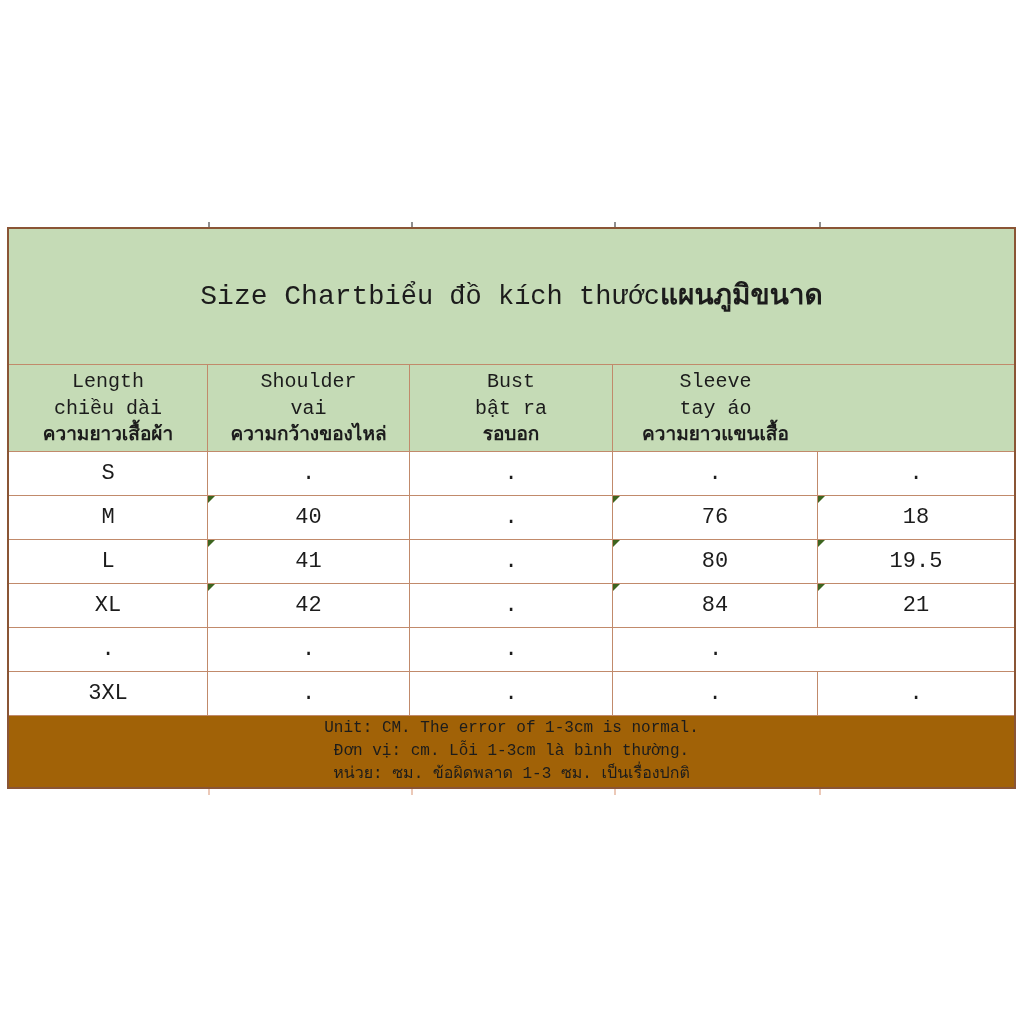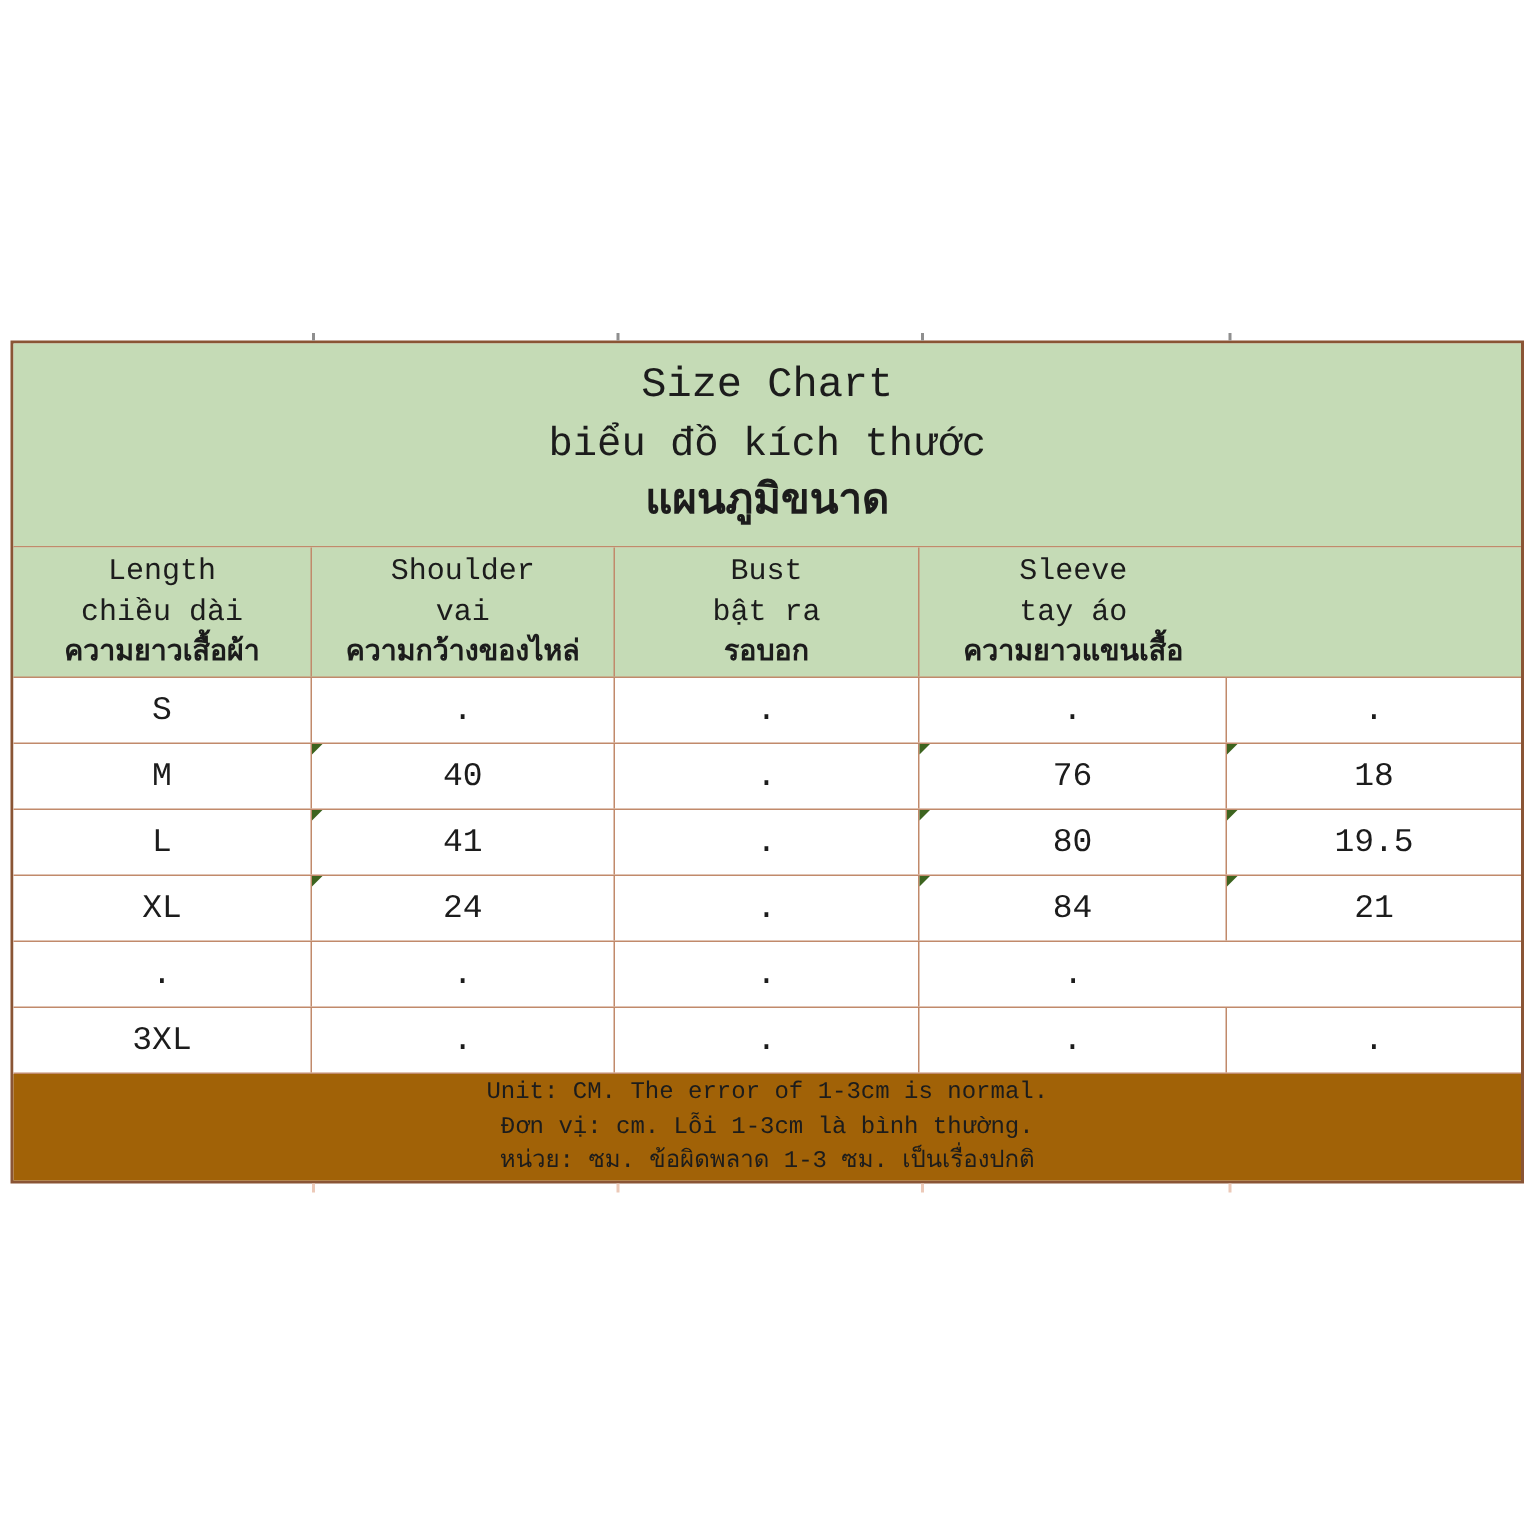--- a/index.html
+++ b/index.html
@@ -20,21 +20,21 @@
   }
 
   
   .tick{position:absolute;width:2px;height:5px;background:#8f8f8f;top:-7px;}
   .tick.b{top:auto;bottom:-8px;height:6px;background:#ecc9b8;}
   .tick.t1{left:199px;} .tick.t2{left:402px;} .tick.t3{left:605px;} .tick.t4{left:810px;}
 
   .title-block{
     height:136px;background:var(--green);
     border-bottom:1px solid var(--inner);
-    display:flex;flex-direction:column;align-items:center;justify-content:center;
+    display:flex;align-items:center;justify-content:center;
     text-align:center;
   }
   .title-en{font-size:28px;line-height:40px;}
   .title-vi{font-size:27px;line-height:38px;}
   .title-th{font-size:28px;line-height:40px;font-weight:bold;text-align:right;}
 
   .grid-row{display:grid;grid-template-columns:199px 202px 203px 205px 196px;}
 
   .header-row{
     height:87px;background:var(--green);
@@ -154,21 +154,21 @@
     <div class="dcell">
         <span class="note-marker"></span>
         <span>19.5</span>
       </div>
   </div>
 
   <div class="grid-row drow">
     <div class="dcell">XL</div>
     <div class="dcell">
         <span class="note-marker"></span>
-        <span>24</span>
+        <span>42</span>
       </div>
     <div class="dcell">.</div>
     <div class="dcell">
         <span class="note-marker"></span>
         <span>84</span>
       </div>
     <div class="dcell">
         <span class="note-marker"></span>
         <span>21</span>
       </div>

